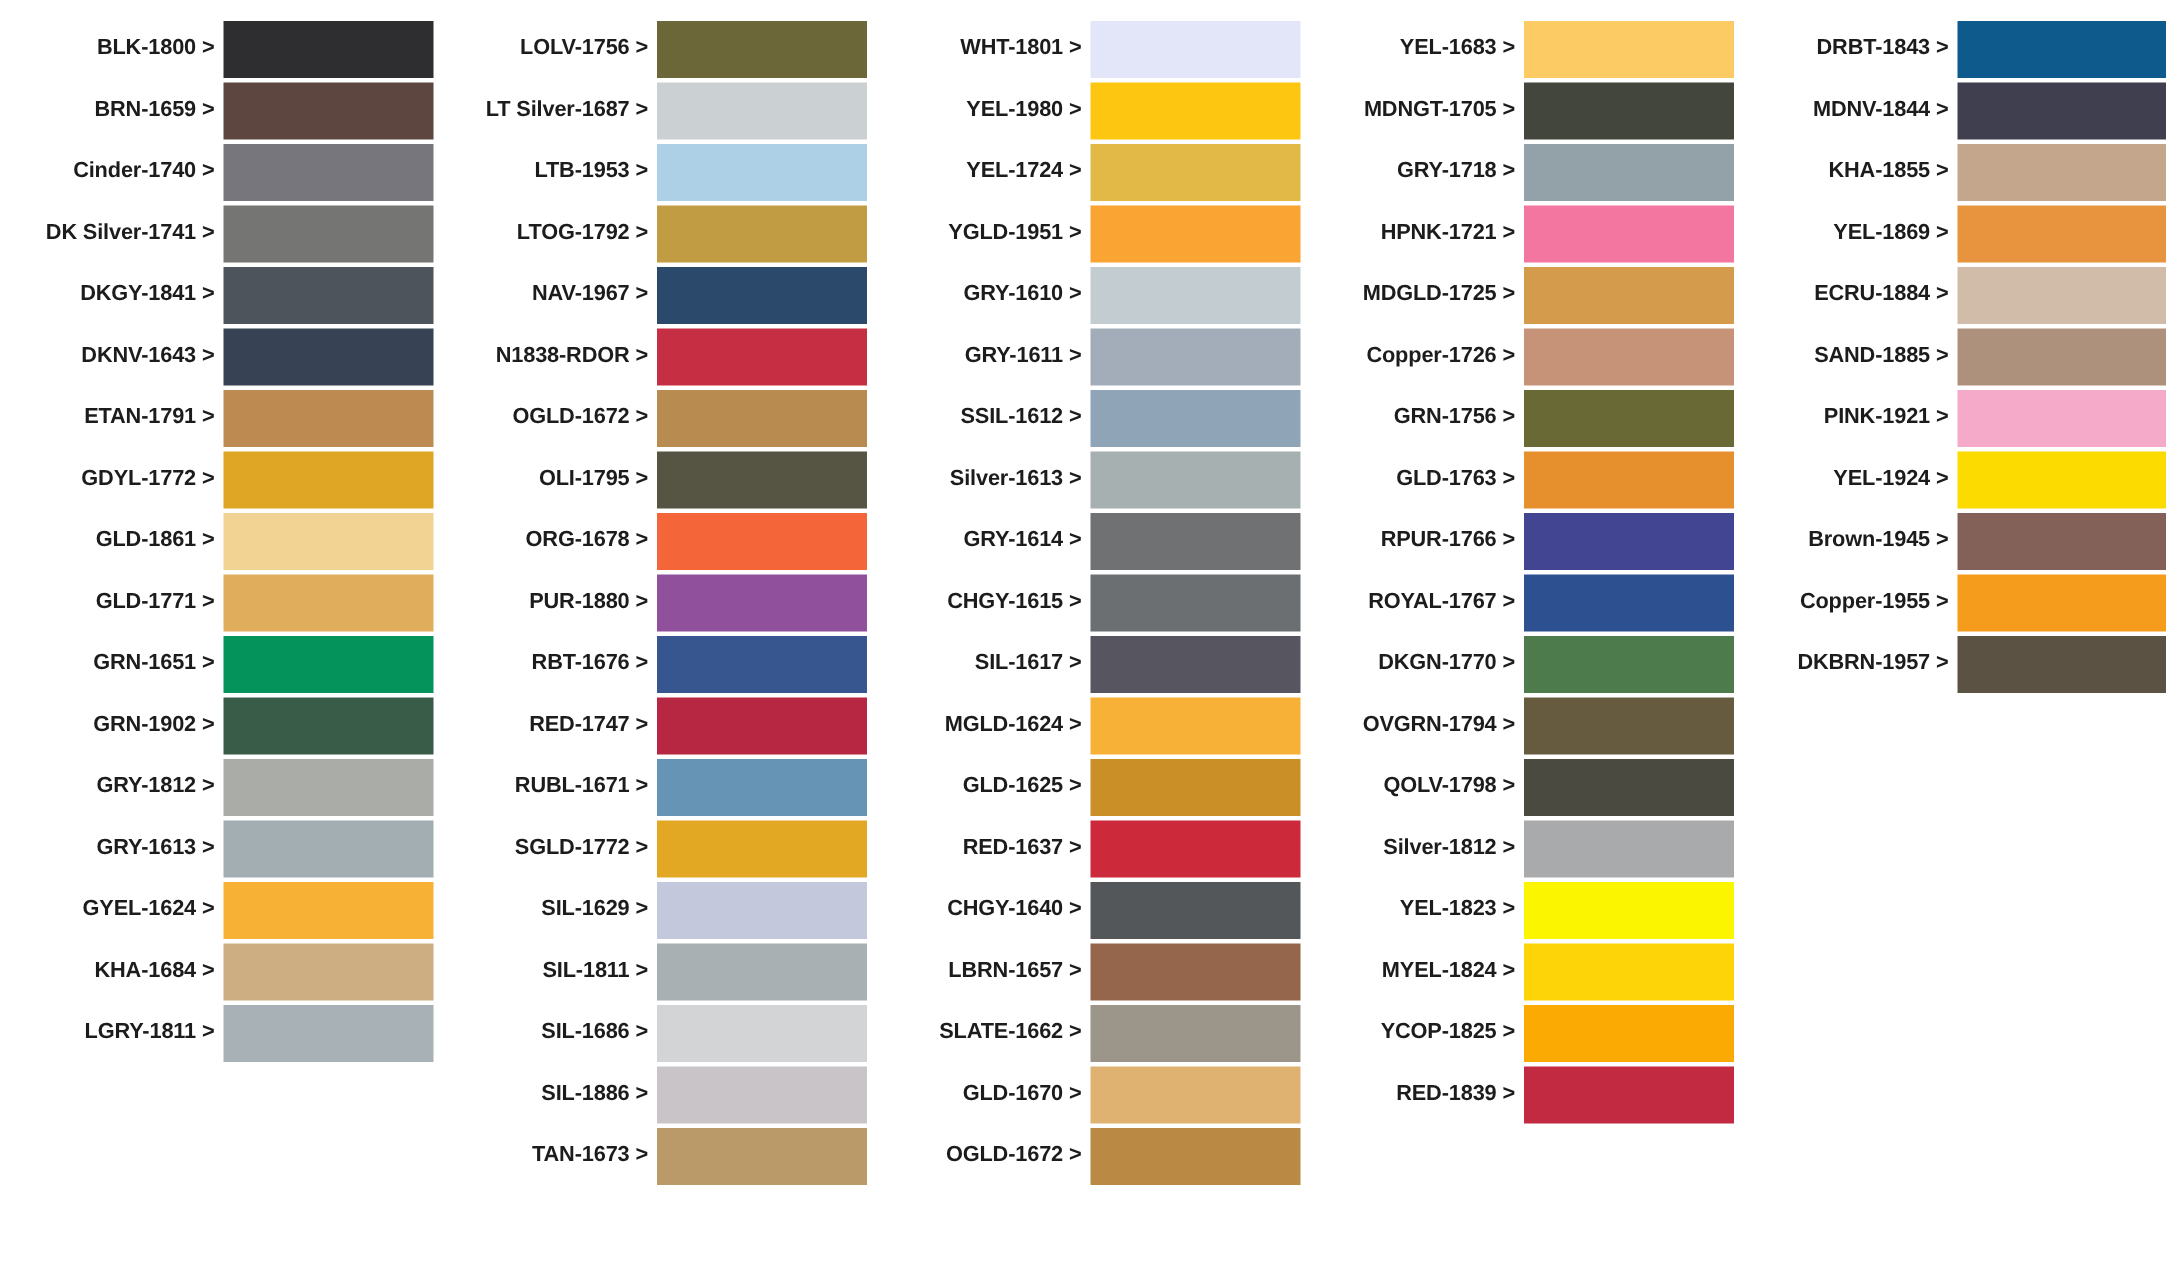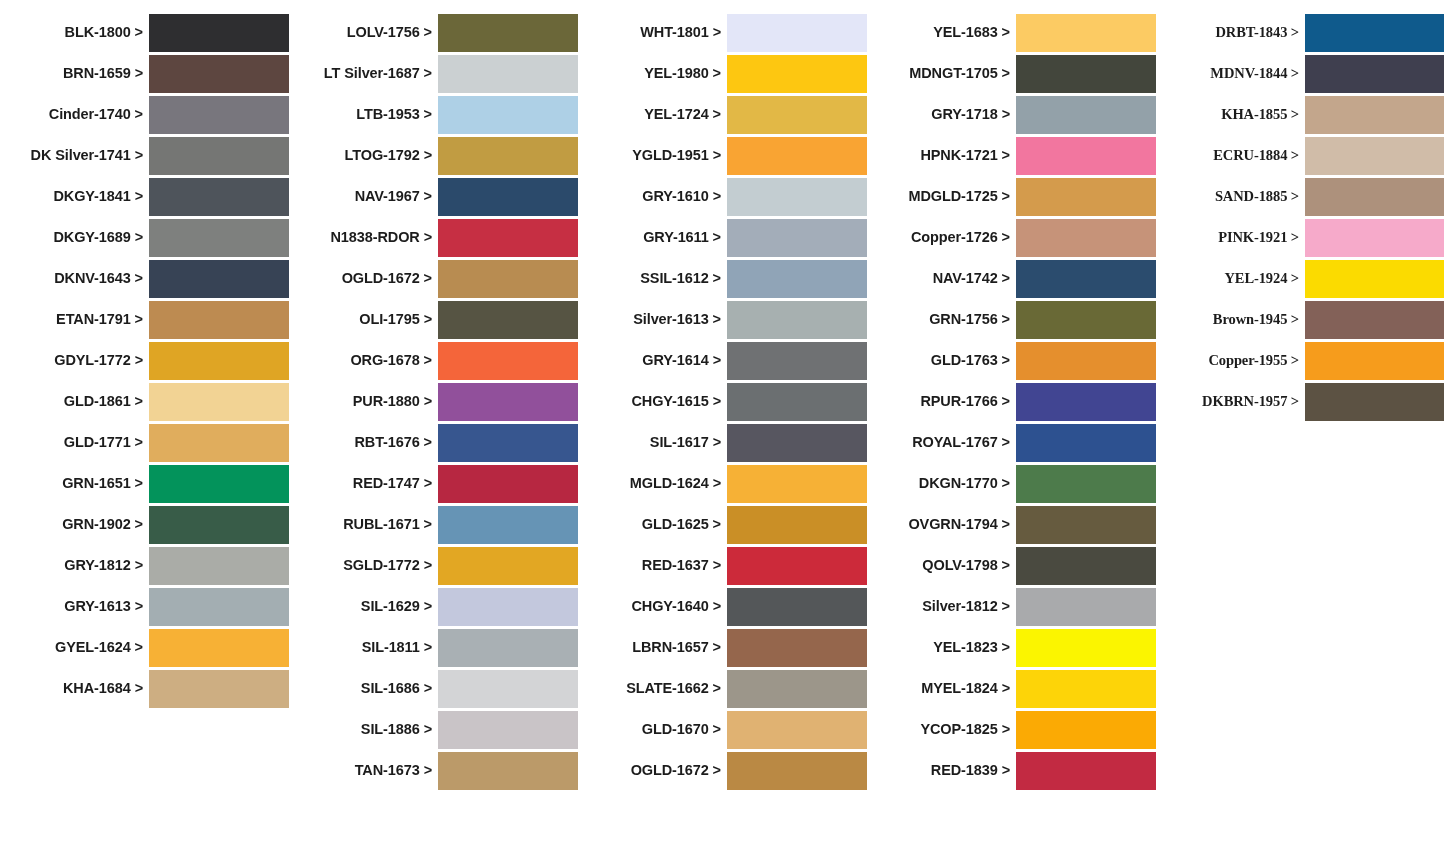--- a/index.html
+++ b/index.html
@@ -54,21 +54,21 @@
   }
 
   .swatch-chip {
     width: 140px;
     height: 38px;
     flex: 0 0 140px;
     display: block;
   }
 
   
-  .swatch-column:last-child { flex: 0 0 289px; font-family: Liberation Serif, serif; }
+  .swatch-column:last-child { flex: 0 0 289px; }
 </style>
 </head>
 <body style="background: rgb(255, 255, 255);">
 
 <div id="palette-grid">
     <div class="swatch-column">
       <div class="swatch-row">
         <span class="swatch-label">BLK-1800 &gt;</span>
         <span class="swatch-chip" style="background: rgb(46, 46, 48);"></span>
       </div>
@@ -82,24 +82,20 @@
       </div>
       <div class="swatch-row">
         <span class="swatch-label">DK Silver-1741 &gt;</span>
         <span class="swatch-chip" style="background: rgb(117, 118, 116);"></span>
       </div>
       <div class="swatch-row">
         <span class="swatch-label">DKGY-1841 &gt;</span>
         <span class="swatch-chip" style="background: rgb(78, 84, 91);"></span>
       </div>
       <div class="swatch-row">
-        <span class="swatch-label">DKGY-1689 &gt;</span>
-        <span class="swatch-chip" style="background: rgb(126, 128, 126);"></span>
-      </div>
-      <div class="swatch-row">
         <span class="swatch-label">DKNV-1643 &gt;</span>
         <span class="swatch-chip" style="background: rgb(55, 67, 85);"></span>
       </div>
       <div class="swatch-row">
         <span class="swatch-label">ETAN-1791 &gt;</span>
         <span class="swatch-chip" style="background: rgb(189, 139, 81);"></span>
       </div>
       <div class="swatch-row">
         <span class="swatch-label">GDYL-1772 &gt;</span>
         <span class="swatch-chip" style="background: rgb(223, 165, 36);"></span>
@@ -129,20 +125,24 @@
         <span class="swatch-chip" style="background: rgb(163, 174, 178);"></span>
       </div>
       <div class="swatch-row">
         <span class="swatch-label">GYEL-1624 &gt;</span>
         <span class="swatch-chip" style="background: rgb(247, 177, 53);"></span>
       </div>
       <div class="swatch-row">
         <span class="swatch-label">KHA-1684 &gt;</span>
         <span class="swatch-chip" style="background: rgb(205, 174, 130);"></span>
       </div>
+      <div class="swatch-row">
+        <span class="swatch-label">LGRY-1811 &gt;</span>
+        <span class="swatch-chip" style="background: rgb(167, 177, 182);"></span>
+      </div>
     </div>
     <div class="swatch-column">
       <div class="swatch-row">
         <span class="swatch-label">LOLV-1756 &gt;</span>
         <span class="swatch-chip" style="background: rgb(107, 103, 57);"></span>
       </div>
       <div class="swatch-row">
         <span class="swatch-label">LT Silver-1687 &gt;</span>
         <span class="swatch-chip" style="background: rgb(203, 208, 210);"></span>
       </div>
@@ -312,24 +312,20 @@
       </div>
       <div class="swatch-row">
         <span class="swatch-label">MDGLD-1725 &gt;</span>
         <span class="swatch-chip" style="background: rgb(212, 155, 76);"></span>
       </div>
       <div class="swatch-row">
         <span class="swatch-label">Copper-1726 &gt;</span>
         <span class="swatch-chip" style="background: rgb(198, 147, 121);"></span>
       </div>
       <div class="swatch-row">
-        <span class="swatch-label">NAV-1742 &gt;</span>
-        <span class="swatch-chip" style="background: rgb(43, 76, 110);"></span>
-      </div>
-      <div class="swatch-row">
         <span class="swatch-label">GRN-1756 &gt;</span>
         <span class="swatch-chip" style="background: rgb(105, 105, 54);"></span>
       </div>
       <div class="swatch-row">
         <span class="swatch-label">GLD-1763 &gt;</span>
         <span class="swatch-chip" style="background: rgb(229, 143, 45);"></span>
       </div>
       <div class="swatch-row">
         <span class="swatch-label">RPUR-1766 &gt;</span>
         <span class="swatch-chip" style="background: rgb(65, 69, 146);"></span>
@@ -378,20 +374,24 @@
       </div>
       <div class="swatch-row">
         <span class="swatch-label">MDNV-1844 &gt;</span>
         <span class="swatch-chip" style="background: rgb(63, 63, 79);"></span>
       </div>
       <div class="swatch-row">
         <span class="swatch-label">KHA-1855 &gt;</span>
         <span class="swatch-chip" style="background: rgb(195, 166, 140);"></span>
       </div>
       <div class="swatch-row">
+        <span class="swatch-label">YEL-1869 &gt;</span>
+        <span class="swatch-chip" style="background: rgb(232, 148, 63);"></span>
+      </div>
+      <div class="swatch-row">
         <span class="swatch-label">ECRU-1884 &gt;</span>
         <span class="swatch-chip" style="background: rgb(208, 188, 168);"></span>
       </div>
       <div class="swatch-row">
         <span class="swatch-label">SAND-1885 &gt;</span>
         <span class="swatch-chip" style="background: rgb(173, 145, 124);"></span>
       </div>
       <div class="swatch-row">
         <span class="swatch-label">PINK-1921 &gt;</span>
         <span class="swatch-chip" style="background: rgb(246, 170, 202);"></span>

